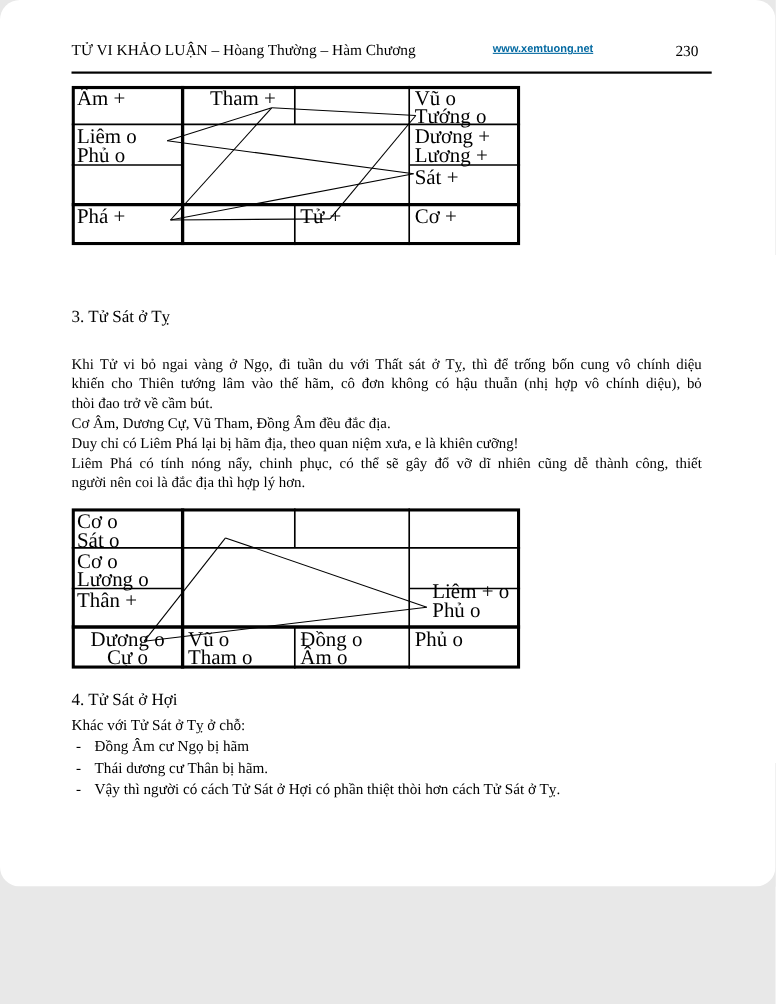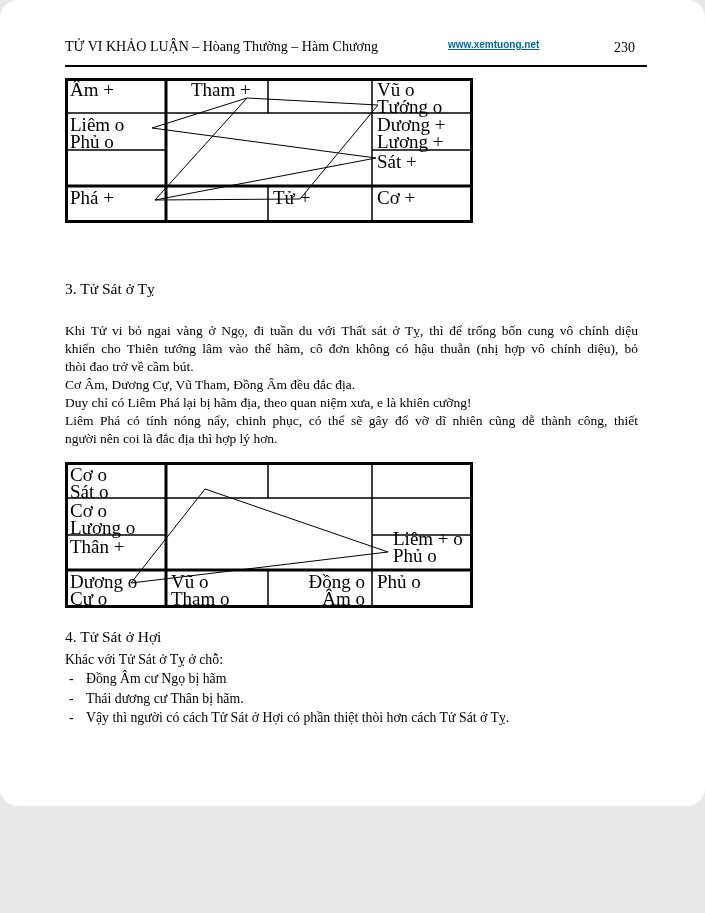--- a/index.html
+++ b/index.html
@@ -113,25 +113,25 @@
 Sát o</div>
     <div class="cell" style="left:106px;top:4px;width:92px;"></div>
     <div class="cell" style="left:208px;top:4px;width:92px;"></div>
     <div class="cell" style="left:312px;top:4px;width:92px;"></div>
     <div class="cell" style="left:5px;top:40px;width:92px;">Cơ o
 Lương o</div>
     <div class="cell" style="left:328px;top:40px;width:92px;margin-top:28px;">Liêm  + o
 Phủ o</div>
     <div class="cell" style="left:5px;top:76px;width:92px;">Thân +</div>
     <div class="cell" style="left:312px;top:76px;width:92px;"></div>
-    <div class="cell" style="left:5px;top:111px;width:92px;">Dương o
+    <div class="cell" style="left:5px;top:111px;width:92px;text-align:center;">Dương o
 Cự o</div>
     <div class="cell" style="left:106px;top:111px;width:92px;">Vũ o
 Tham o</div>
-    <div class="cell" style="left:208px;top:111px;width:92px;text-align:right;">Đồng o
+    <div class="cell" style="left:208px;top:111px;width:92px;">Đồng o
 Âm o</div>
     <div class="cell" style="left:312px;top:111px;width:92px;">Phủ o</div>
   </div>
 
   <div class="sec-heading" style="top:628px;">4. Tử Sát ở Hợi</div>
 
   <div class="body-block" style="top:650px;font-size:13.8px;">
     <div class="s4line">Khác với Tử Sát ở Tỵ ở chỗ:</div>
     <div class="bullet">
       <span class="dash">-</span>

